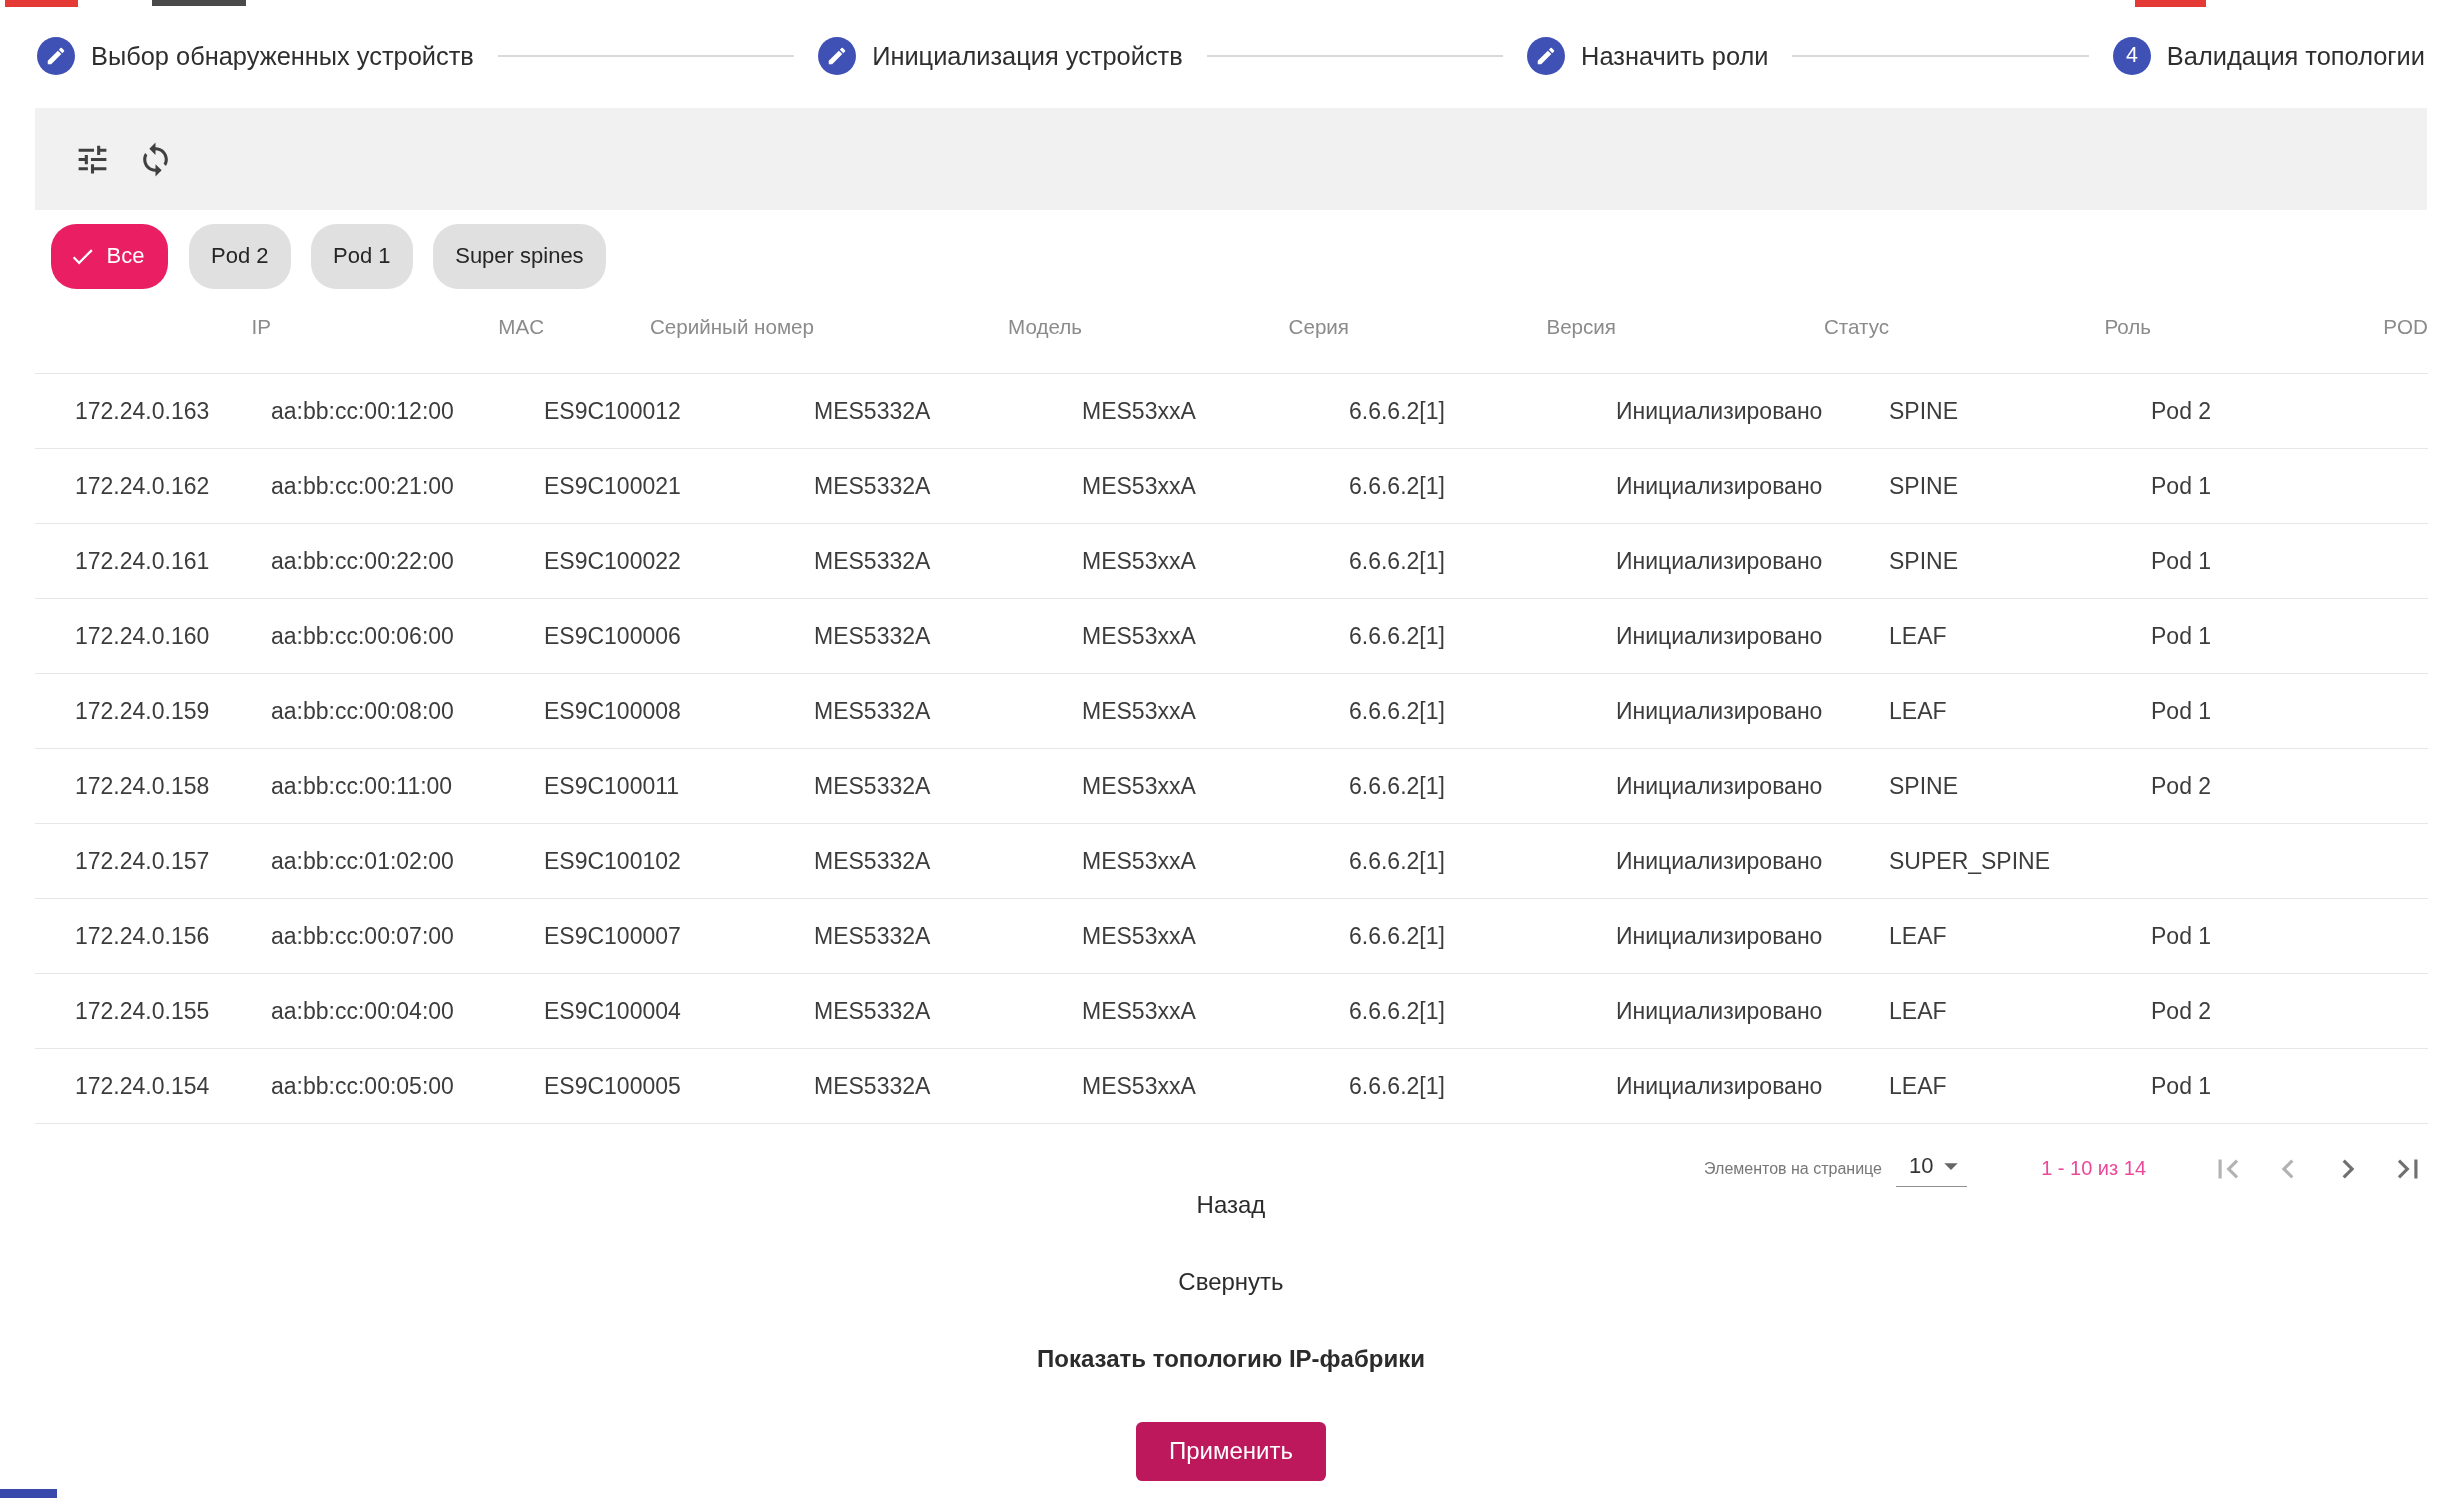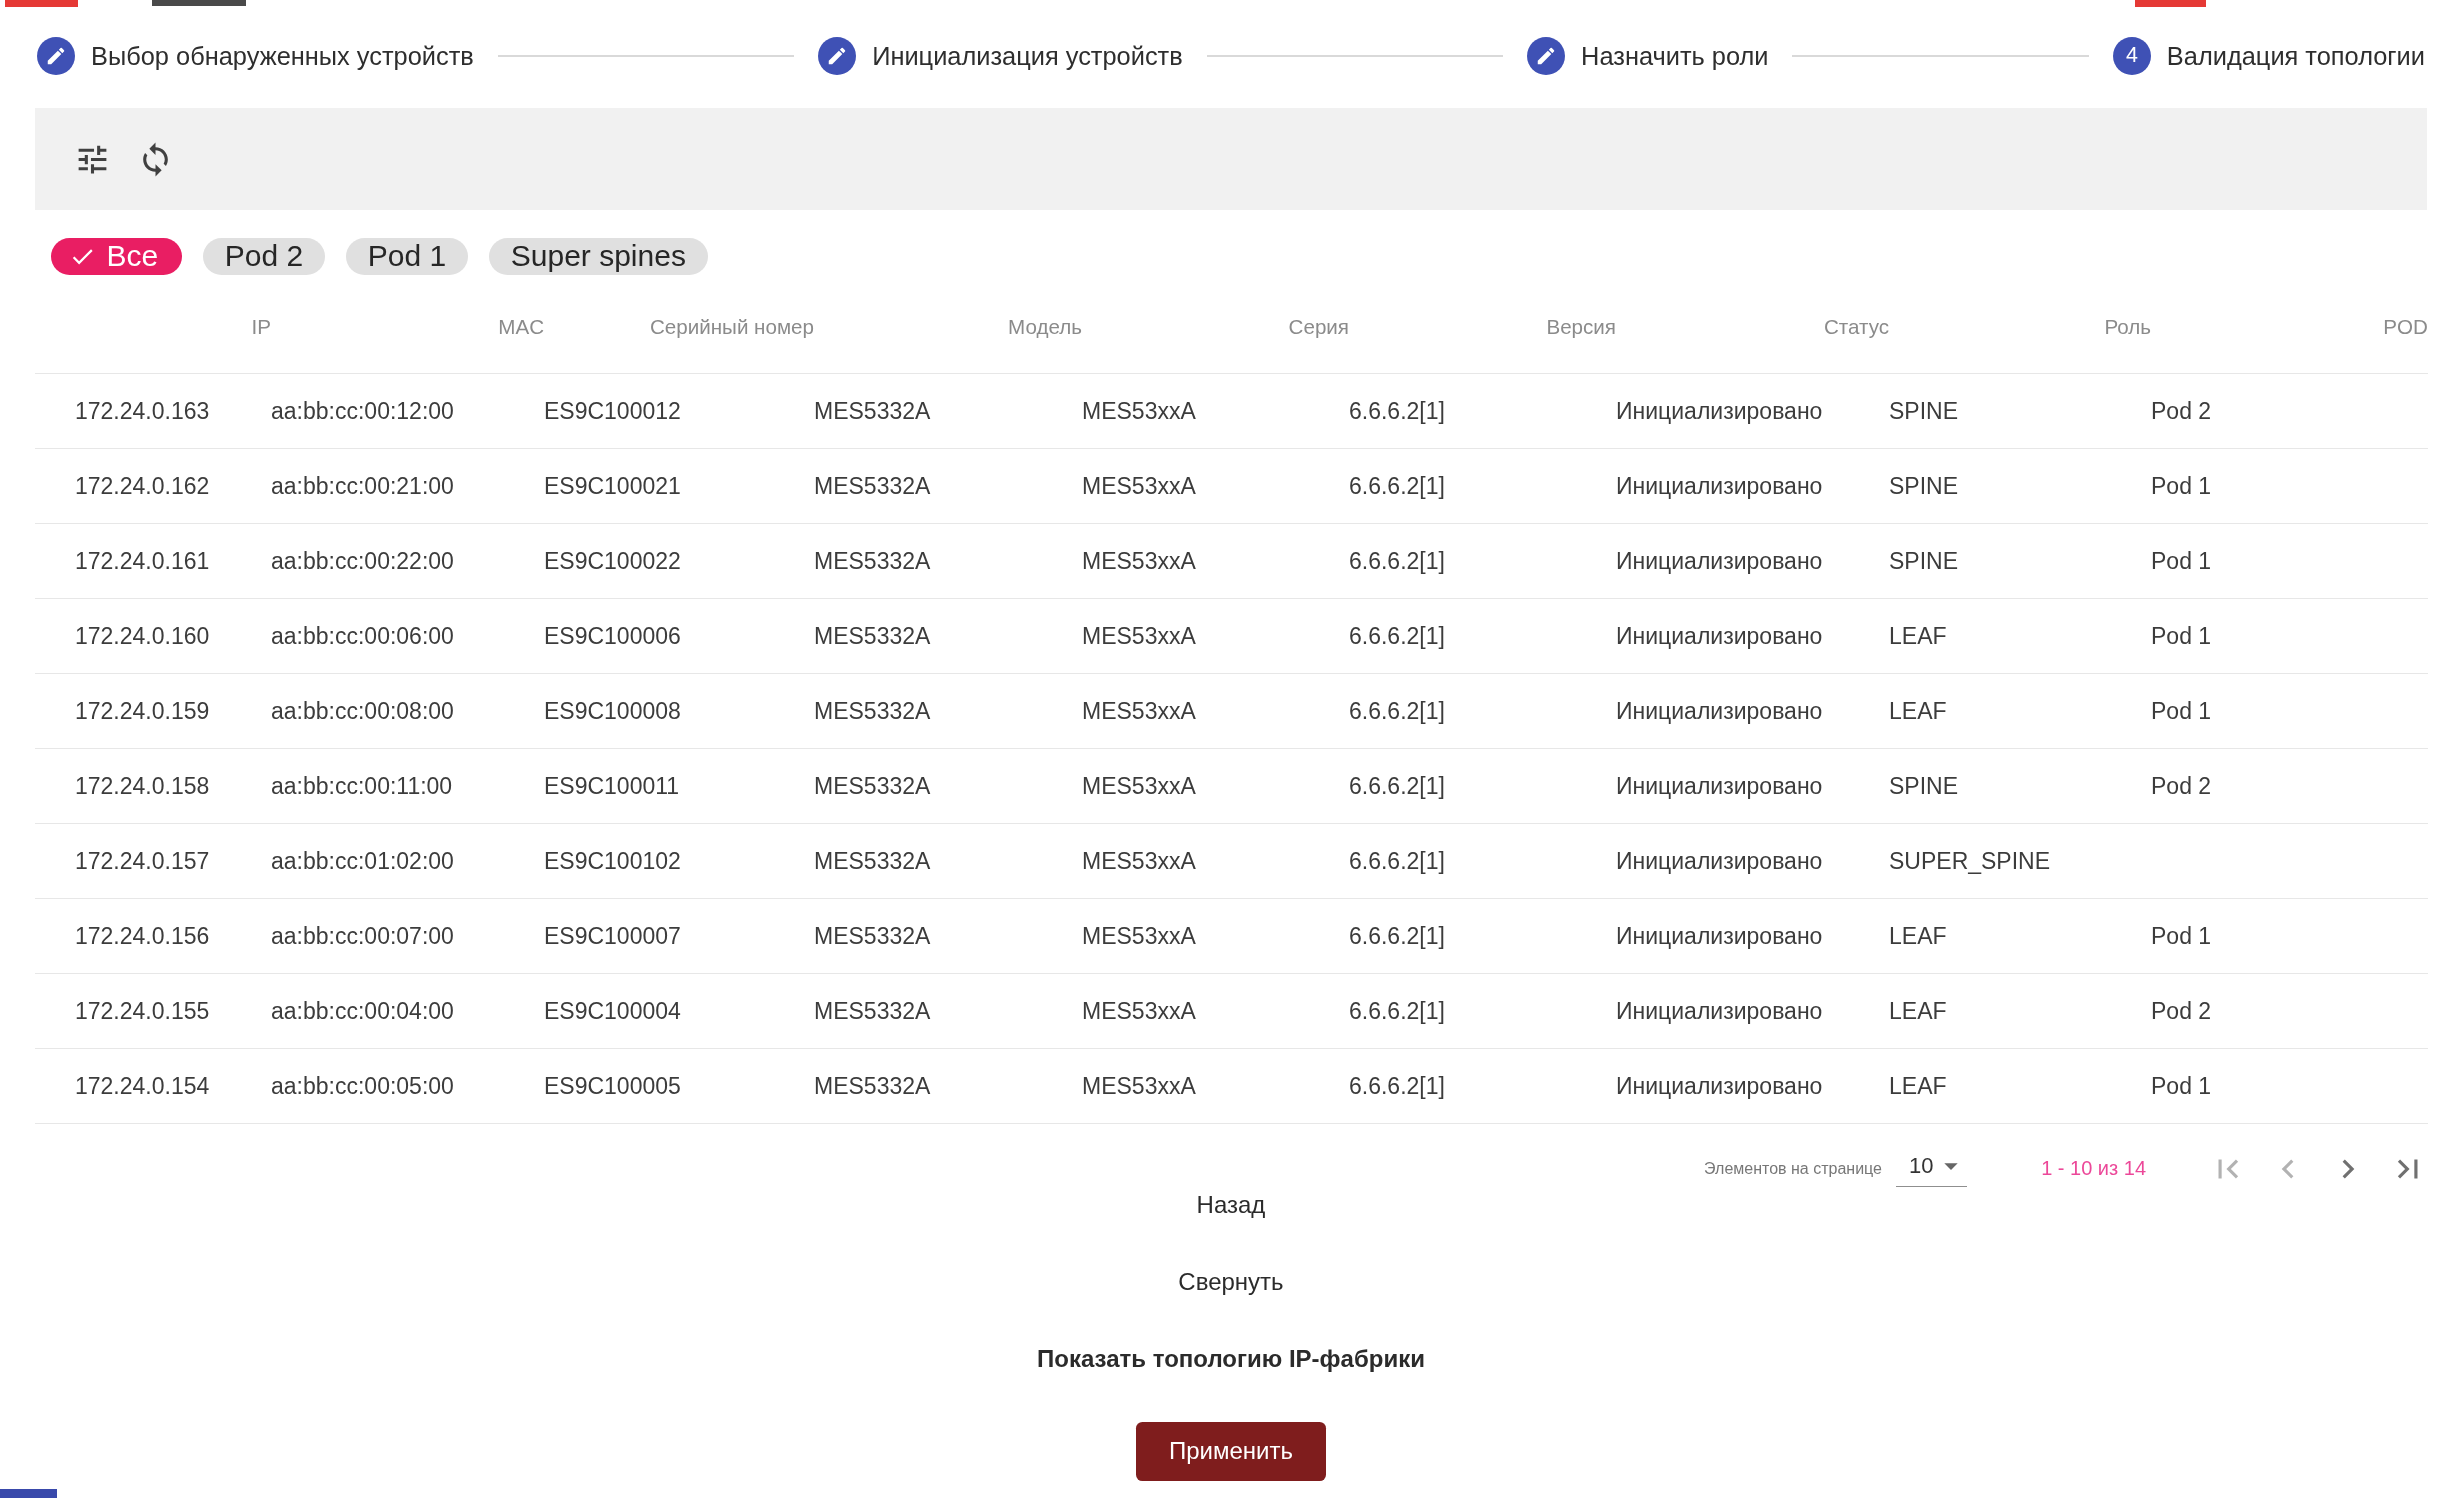--- a/index.html
+++ b/index.html
@@ -39,23 +39,23 @@
   }
   .icon-btn {
     width: 38px; height: 38px; background: none; border: none; cursor: pointer;
     display: flex; align-items: center; justify-content: center; padding: 0;
   }
   .icon-btn svg { width: 37px; height: 37px; fill: #404040; }
 
   
   .chips { display: flex; align-items: center; gap: 20.6px; margin: 20.6px 35px 0 51px; height: 51px; }
   .chip {
-    height: 37px; border-radius: 25.4px; background: #e0e0e0; border: none; cursor: pointer;
+    height: 65px; border-radius: 25.4px; background: #e0e0e0; border: none; cursor: pointer;
     display: flex; align-items: center; padding: 0 22px;
-    font-size: 30px; color: #262626; font-family: inherit; white-space: nowrap;
+    font-size: 22px; color: #262626; font-family: inherit; white-space: nowrap;
   }
   .chip.selected { background: #e91e63; color: #ffffff; gap: 11px; padding: 0 24px 0 17.5px; }
   .chip.selected svg { width: 27px; height: 27px; fill: #ffffff; }
 
   
   .device-table { margin: 0 35px; width: 2393px; border-collapse: collapse; table-layout: fixed; }
   .device-table th {
     height: 92px; font-size: 20.6px; font-weight: 400; color: #8b8b8b;
     text-align: right; vertical-align: middle; border-bottom: 1.6px solid #e7e7e7;
   }
@@ -86,21 +86,21 @@
   .footer {
     position: absolute; left: 0; right: 0; bottom: 17.5px;
     display: flex; align-items: center; justify-content: center; gap: 49px; flex-direction: column;
   }
   .text-btn {
     background: none; border: none; cursor: pointer; font-family: inherit;
     font-size: 24px; font-weight: 500; color: #2b2b2b; white-space: nowrap;
   }
   .text-btn.bold { font-weight: 700; }
   .apply-btn {
-    background: #7f1d1d; color: #ffffff; border: none; border-radius: 6.3px; cursor: pointer;
+    background: #be185d; color: #ffffff; border: none; border-radius: 6.3px; cursor: pointer;
     height: 59px; padding: 0 33px; font-size: 24px; font-weight: 500; font-family: inherit;
   }
 </style>
 </head>
 <body>
 
 <div class="frag frag-tl"></div>
 <div class="frag frag-tm"></div>
 <div class="frag frag-tr"></div>
 <div class="frag frag-bl"></div>

